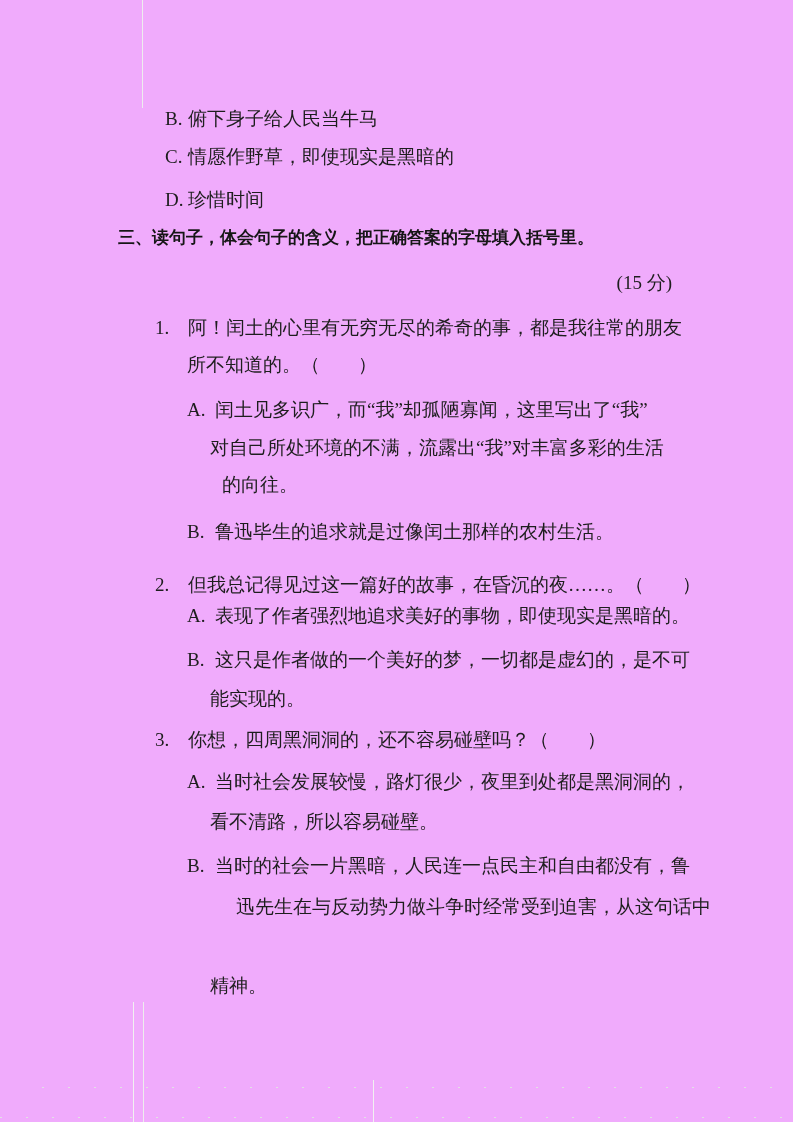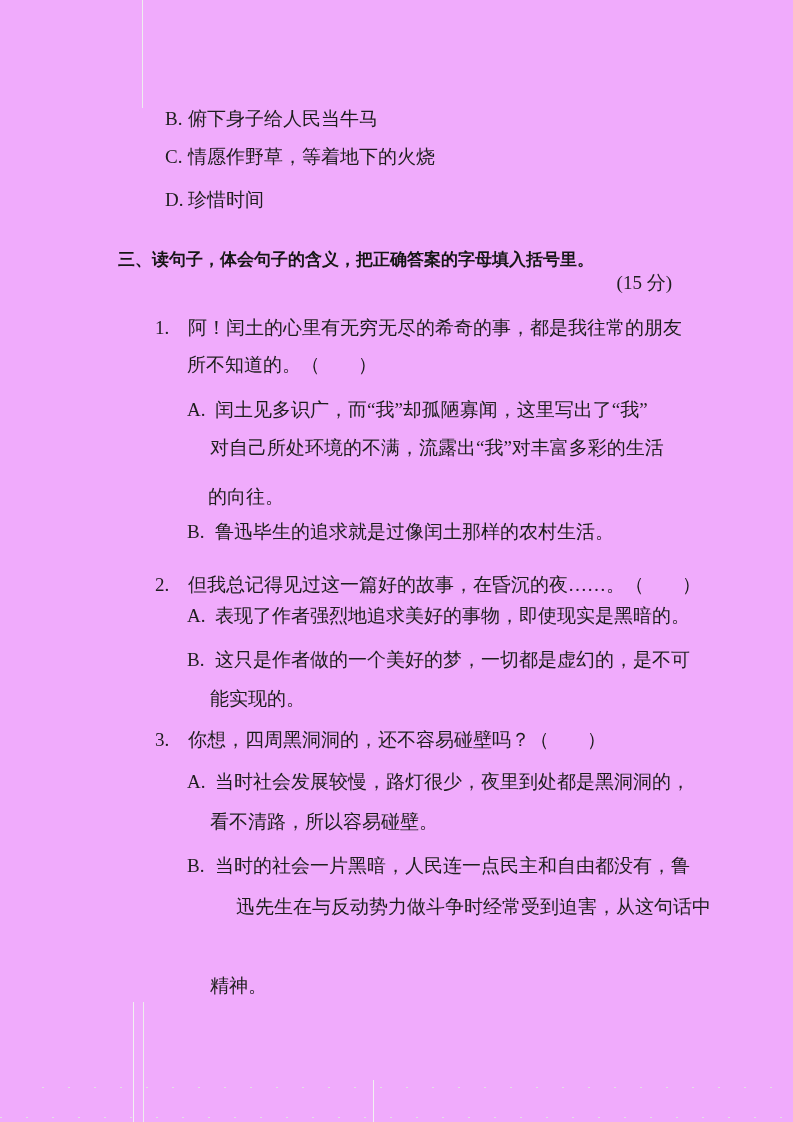--- a/index.html
+++ b/index.html
@@ -52,42 +52,42 @@
   <div class="crease" style="left:133px; top:1002px; height:120px; background:#f1f1f1;"></div>
   <div class="crease" style="left:143px; top:1002px; height:120px;"></div>
   <div class="crease" style="left:373px; top:1080px; height:42px; background:#f1f1f1;"></div>
   <div class="dotline" style="left:42px; top:1087px; width:745px;"></div>
   <div class="dotline" style="left:0px; top:1117px; width:793px;"></div>
 
   <div class="line" style="top:106px; left:165px;">
     <span class="lbl prev-lbl">B.</span><span>俯下身子给人民当牛马</span>
   </div>
   <div class="line" style="top:144px; left:165px;">
-    <span class="lbl prev-lbl">C.</span><span>情愿作野草，等着地下的火烧</span>
+    <span class="lbl prev-lbl">C.</span><span>情愿作野草，即使现实是黑暗的</span>
   </div>
   <div class="line" style="top:187px; left:165px;">
     <span class="lbl prev-lbl">D.</span><span>珍惜时间</span>
   </div>
 
-  <div class="line heading" style="top:225px; left:118px;margin-top:22px;">三、读句子，体会句子的含义，把正确答案的字母填入括号里。</div>
+  <div class="line heading" style="top:225px; left:118px;">三、读句子，体会句子的含义，把正确答案的字母填入括号里。</div>
   <div class="line points" style="top:270px;">(15 分)</div>
 
   <div class="line" style="top:315px; left:155px;">
     <span class="lbl q-num">1.</span><span>阿！闰土的心里有无穷无尽的希奇的事，都是我往常的朋友</span>
   </div>
   <div class="line" style="top:352px; left:187px;">
     <span>所不知道的。（　　）</span>
   </div>
   <div class="line" style="top:397px; left:187px;">
     <span class="lbl opt-lbl">A.</span><span>闰土见多识广，而“我”却孤陋寡闻，这里写出了“我”</span>
   </div>
   <div class="line" style="top:435px; left:210px;">
     <span>对自己所处环境的不满，流露出“我”对丰富多彩的生活</span>
   </div>
-  <div class="line" style="top:472px; left:208px;margin-top:12px;">
+  <div class="line" style="top:472px; left:222px;">
     <span>的向往。</span>
   </div>
   <div class="line" style="top:519px; left:187px;">
     <span class="lbl opt-lbl">B.</span><span>鲁迅毕生的追求就是过像闰土那样的农村生活。</span>
   </div>
 
   <div class="line" style="top:562px; left:155px;margin-top:10px;">
     <span class="lbl q-num">2.</span><span>但我总记得见过这一篇好的故事，在昏沉的夜……。（　　）</span>
   </div>
   <div class="line" style="top:603px; left:187px;">

